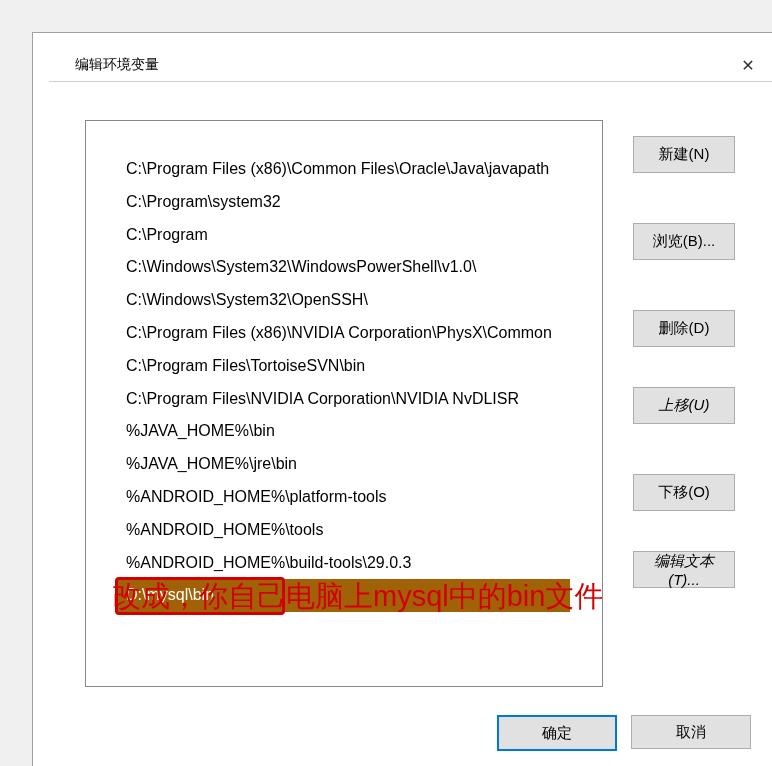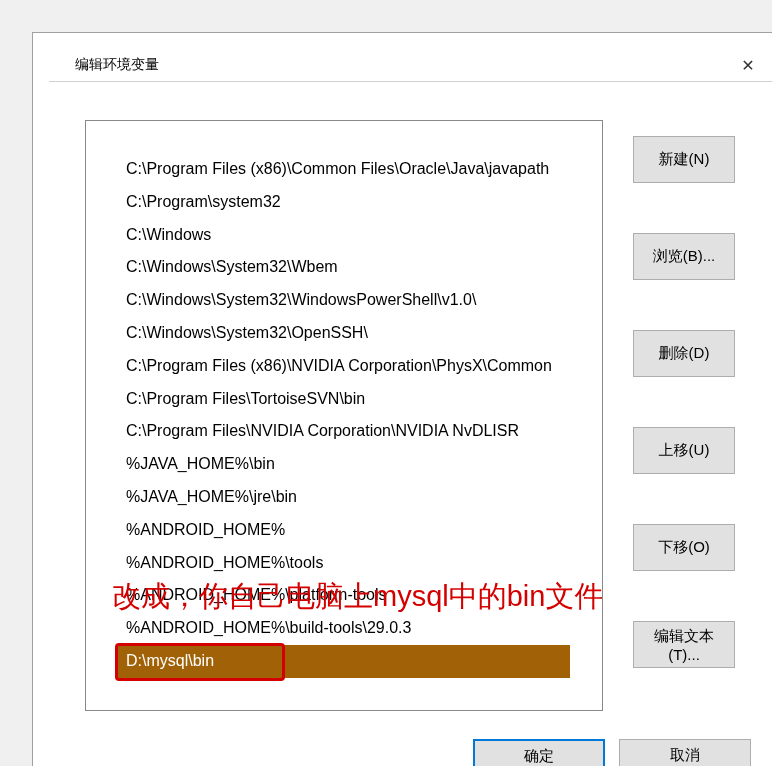--- a/index.html
+++ b/index.html
@@ -88,83 +88,81 @@
       width: 170px;
       height: 30px;
     }
     .side-btns {
       width: 134px;
       display: flex;
       flex-direction: column;
       gap: 8px;
     }
     .btn {
-      height: 47px;
+      height: 37px;
       border: 1px solid #adadad;
       background: #e1e1e1;
       font-size: 15px;
       color: #000;
       cursor: pointer;
       display: flex;
       align-items: center;
       justify-content: center;
       font-family: inherit;
     }
     .btn.primary { border: 2px solid #0078d7; background: #e1e1e1; }
     .gap-large { margin-top: 42px; }
-    .gap-med { margin-top: 42px; }
+    .gap-med { margin-top: 32px; font-style: italic; }
     .annotation {
       position: absolute;
       top: 440px;
       left: 10px;
       right: 10px;
       font-size: 29px;
       font-weight: 500;
       color: #d40000;
       white-space: nowrap;
     }
     .footer {
       display: flex;
       justify-content: flex-end;
       gap: 14px;
       padding-top: 12px;
     }
-    .footer .btn { width: 132px; height: 34px; }
+    .footer .btn { width: 120px; height: 34px; }
   </style>
 </head>
 <body>
 
 <div class="dialog">
 
   <div class="titlebar">
     <span class="titlebar-title">编辑环境变量</span>
     <div class="close-btn">
       <span>✕</span>
     </div>
   </div>
 
   <div class="content">
     <div class="main-row">
 
       <div class="list-wrap">
         <div class="list" id="path-list">
             <div class="list-item">C:\Program Files (x86)\Common Files\Oracle\Java\javapath</div>
             <div class="list-item">C:\Program\system32</div>
-            <div class="list-item">C:\Windows</div>
-            <div class="list-item">C:\Windows\System32\Wbem</div>
+            <div class="list-item">C:\Program</div>
             <div class="list-item">C:\Windows\System32\WindowsPowerShell\v1.0\</div>
             <div class="list-item">C:\Windows\System32\OpenSSH\</div>
             <div class="list-item">C:\Program Files (x86)\NVIDIA Corporation\PhysX\Common</div>
             <div class="list-item">C:\Program Files\TortoiseSVN\bin</div>
             <div class="list-item">C:\Program Files\NVIDIA Corporation\NVIDIA NvDLISR</div>
             <div class="list-item">%JAVA_HOME%\bin</div>
             <div class="list-item">%JAVA_HOME%\jre\bin</div>
-            <div class="list-item">%ANDROID_HOME%</div>
+            <div class="list-item">%ANDROID_HOME%\platform-tools</div>
             <div class="list-item">%ANDROID_HOME%\tools</div>
-            <div class="list-item">%ANDROID_HOME%\platform-tools</div>
             <div class="list-item">%ANDROID_HOME%\build-tools\29.0.3</div>
             <div class="list-item selected">D:\mysql\bin<div class="red-box"></div></div>
           </div>
         <div class="annotation">改成，你自己电脑上mysql中的bin文件夹的目录</div>
       </div>
 
       <div class="side-btns">
         <button class="btn">新建(N)</button>
         <button class="btn gap-large">浏览(B)...</button>
         <button class="btn gap-large">删除(D)</button>

